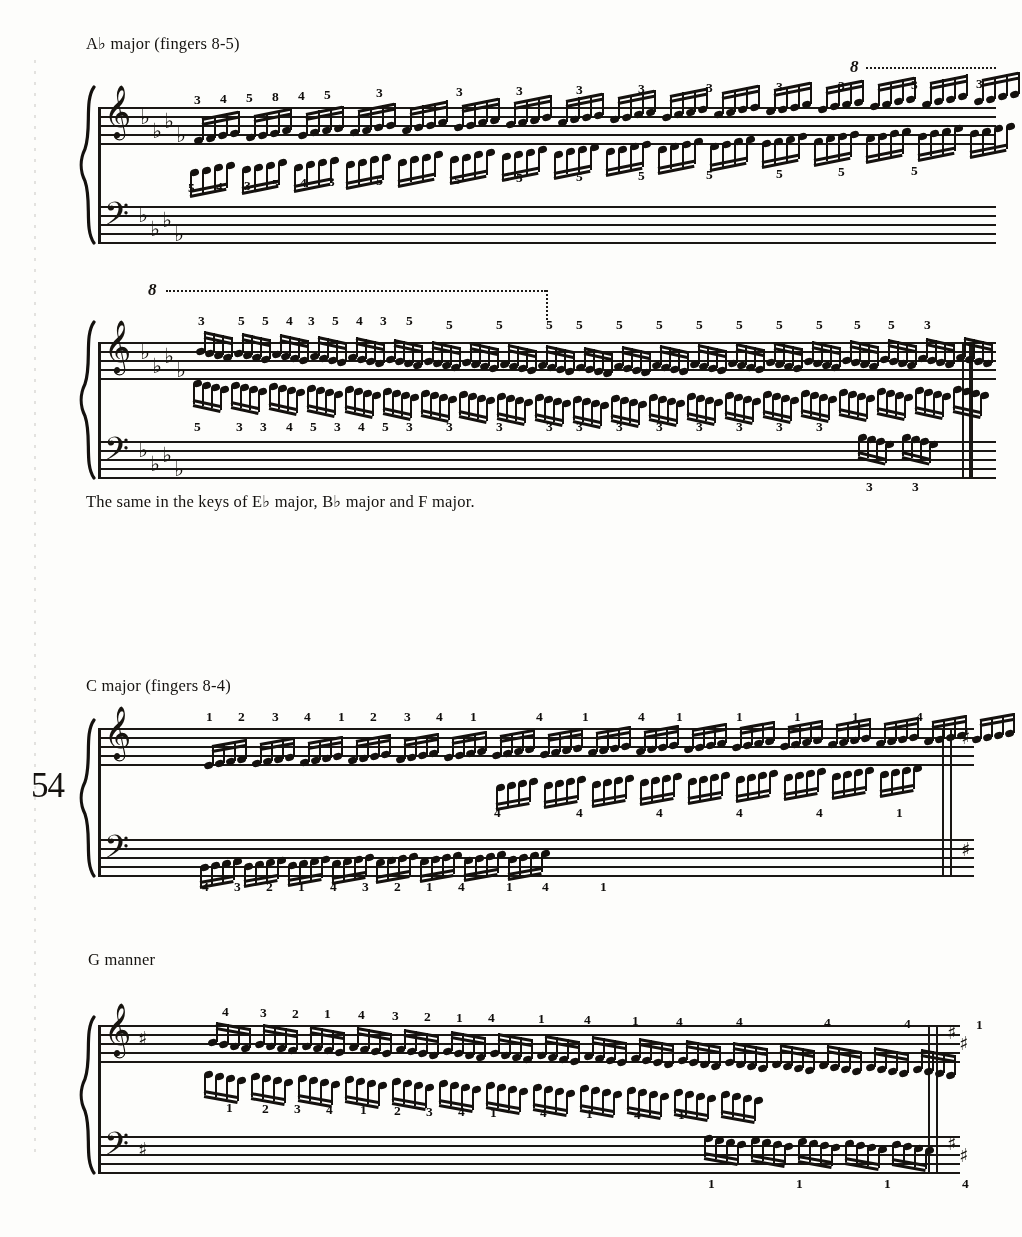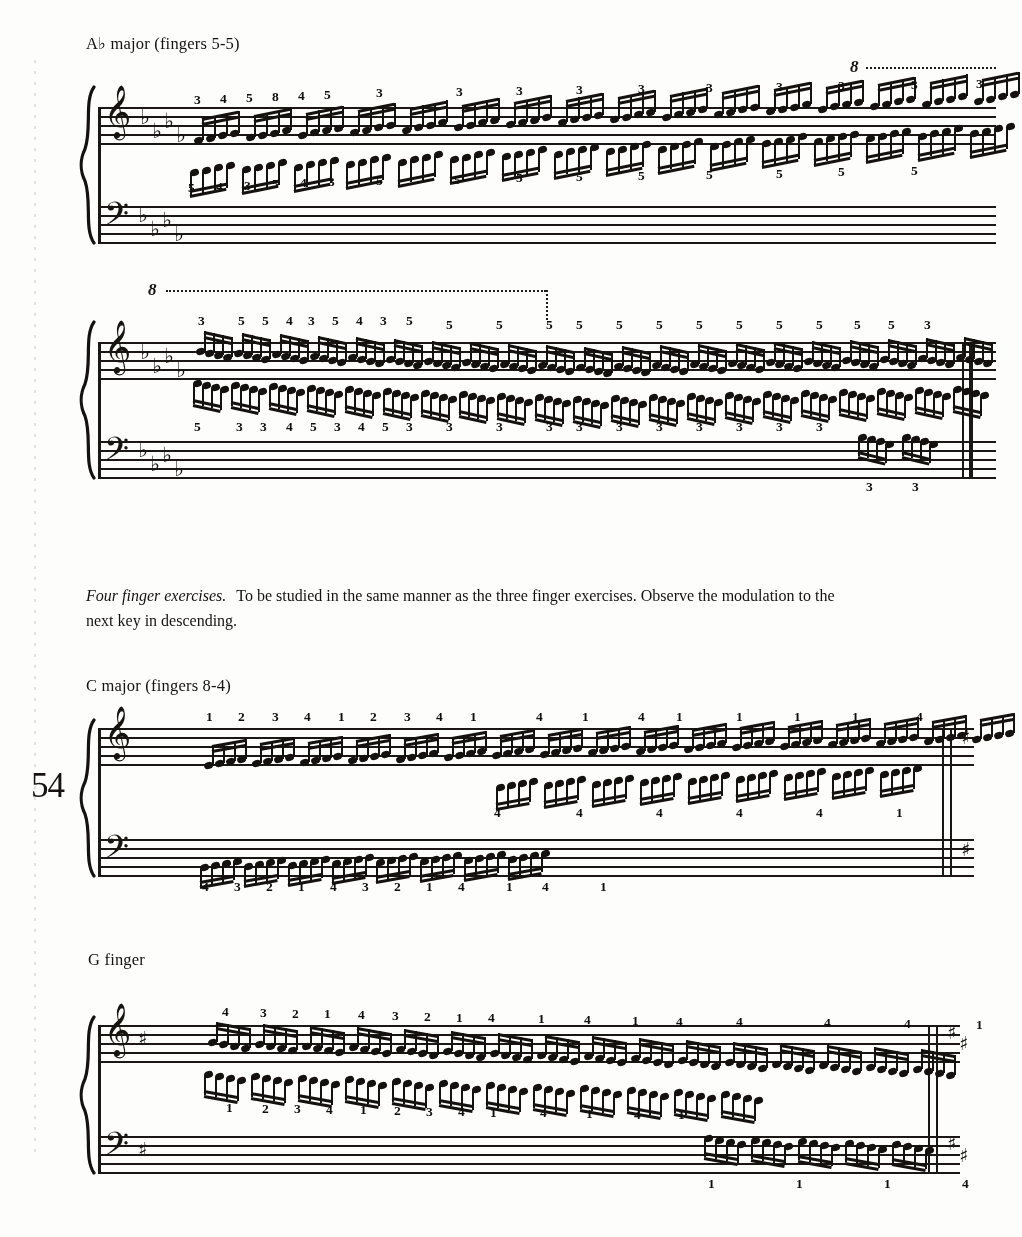--- a/index.html
+++ b/index.html
@@ -79,21 +79,21 @@
   .barline{position:absolute;width:2.4px;background:#1a1714;}
   .barline.thick{width:4.4px;}
 </style>
 </head>
 <body>
 
 <div class="page">
 
   <div class="scan-edge"></div>
 
-  <div class="txt heading" style="left:86px;top:34px;">A♭ major (fingers 5-5)</div>
+  <div class="txt heading" style="left:86px;top:34px;">A♭ major (fingers 8-5)</div>
 
   <div class="system" id="sys1" style="left:76px;top:85px;width:920px;height:170px;">
     <div class="brace">
       <svg width="22" height="160" viewBox="0 0 22 160">
         <path d="M18 2 C8 16, 16 44, 9 64 C4 74, 4 86, 9 96 C16 116, 8 144, 18 158" fill="none" stroke="#14110e" stroke-width="3.2" stroke-linecap="round"></path>
       </svg>
     </div>
     <div class="startbar" style="left:22px;top:22px;height:136px;"></div>
 
     <div class="staff" style="top:22px;width:898px;height:37px;">
@@ -1011,25 +1011,22 @@
         <div class="fing" style="left: 660px; top: 100px;">3</div>
         <div class="fing" style="left: 700px; top: 100px;">3</div>
         <div class="fing" style="left: 740px; top: 100px;">3</div>
       </div>
     <div id="sys2-fing-bass">
         <div class="fing" style="left: 790px; top: 160px;">3</div>
         <div class="fing" style="left: 836px; top: 160px;">3</div>
       </div>
   </div>
 
-
-  <div class="para" style="position:absolute;left:86px;top:583px;width:775px;">
-    <span class="ital">Four finger exercises.</span>
-    <span style="padding-left:6px;">To be studied in the same manner as the three finger exercises. Observe the modulation to the next key in descending.</span>
-  </div>
+  <div class="txt heading" style="left:86px;top:492px;">The same in the keys of E♭  major, B♭  major and F major.</div>
+
 
   <div class="txt heading" style="left:86px;top:676px;">C major (fingers 8-4)</div>
 
   <div class="pageno">54</div>
 
   <div class="system" id="sys3" style="left:76px;top:718px;width:920px;height:170px;">
     <div class="brace">
       <svg width="22" height="160" viewBox="0 0 22 160">
         <path d="M18 2 C8 16, 16 44, 9 64 C4 74, 4 86, 9 96 C16 116, 8 144, 18 158" fill="none" stroke="#14110e" stroke-width="3.2" stroke-linecap="round"></path>
       </svg>
@@ -1438,21 +1435,21 @@
         <div class="fing" style="left: 286px; top: 162px;">3</div>
         <div class="fing" style="left: 318px; top: 162px;">2</div>
         <div class="fing" style="left: 350px; top: 162px;">1</div>
         <div class="fing" style="left: 382px; top: 162px;">4</div>
         <div class="fing" style="left: 430px; top: 162px;">1</div>
         <div class="fing" style="left: 466px; top: 162px;">4</div>
         <div class="fing" style="left: 524px; top: 162px;">1</div>
       </div>
   </div>
 
-  <div class="txt heading" style="left:88px;top:950px;">G finger</div>
+  <div class="txt heading" style="left:88px;top:950px;">G manner</div>
 
   <div class="system" id="sys4" style="left:76px;top:1015px;width:920px;height:170px;">
     <div class="brace">
       <svg width="22" height="160" viewBox="0 0 22 160">
         <path d="M18 2 C8 16, 16 44, 9 64 C4 74, 4 86, 9 96 C16 116, 8 144, 18 158" fill="none" stroke="#14110e" stroke-width="3.2" stroke-linecap="round"></path>
       </svg>
     </div>
     <div class="startbar" style="left:22px;top:10px;height:148px;"></div>
 
     <div class="staff" style="top:10px;width:862px;height:37px;">

